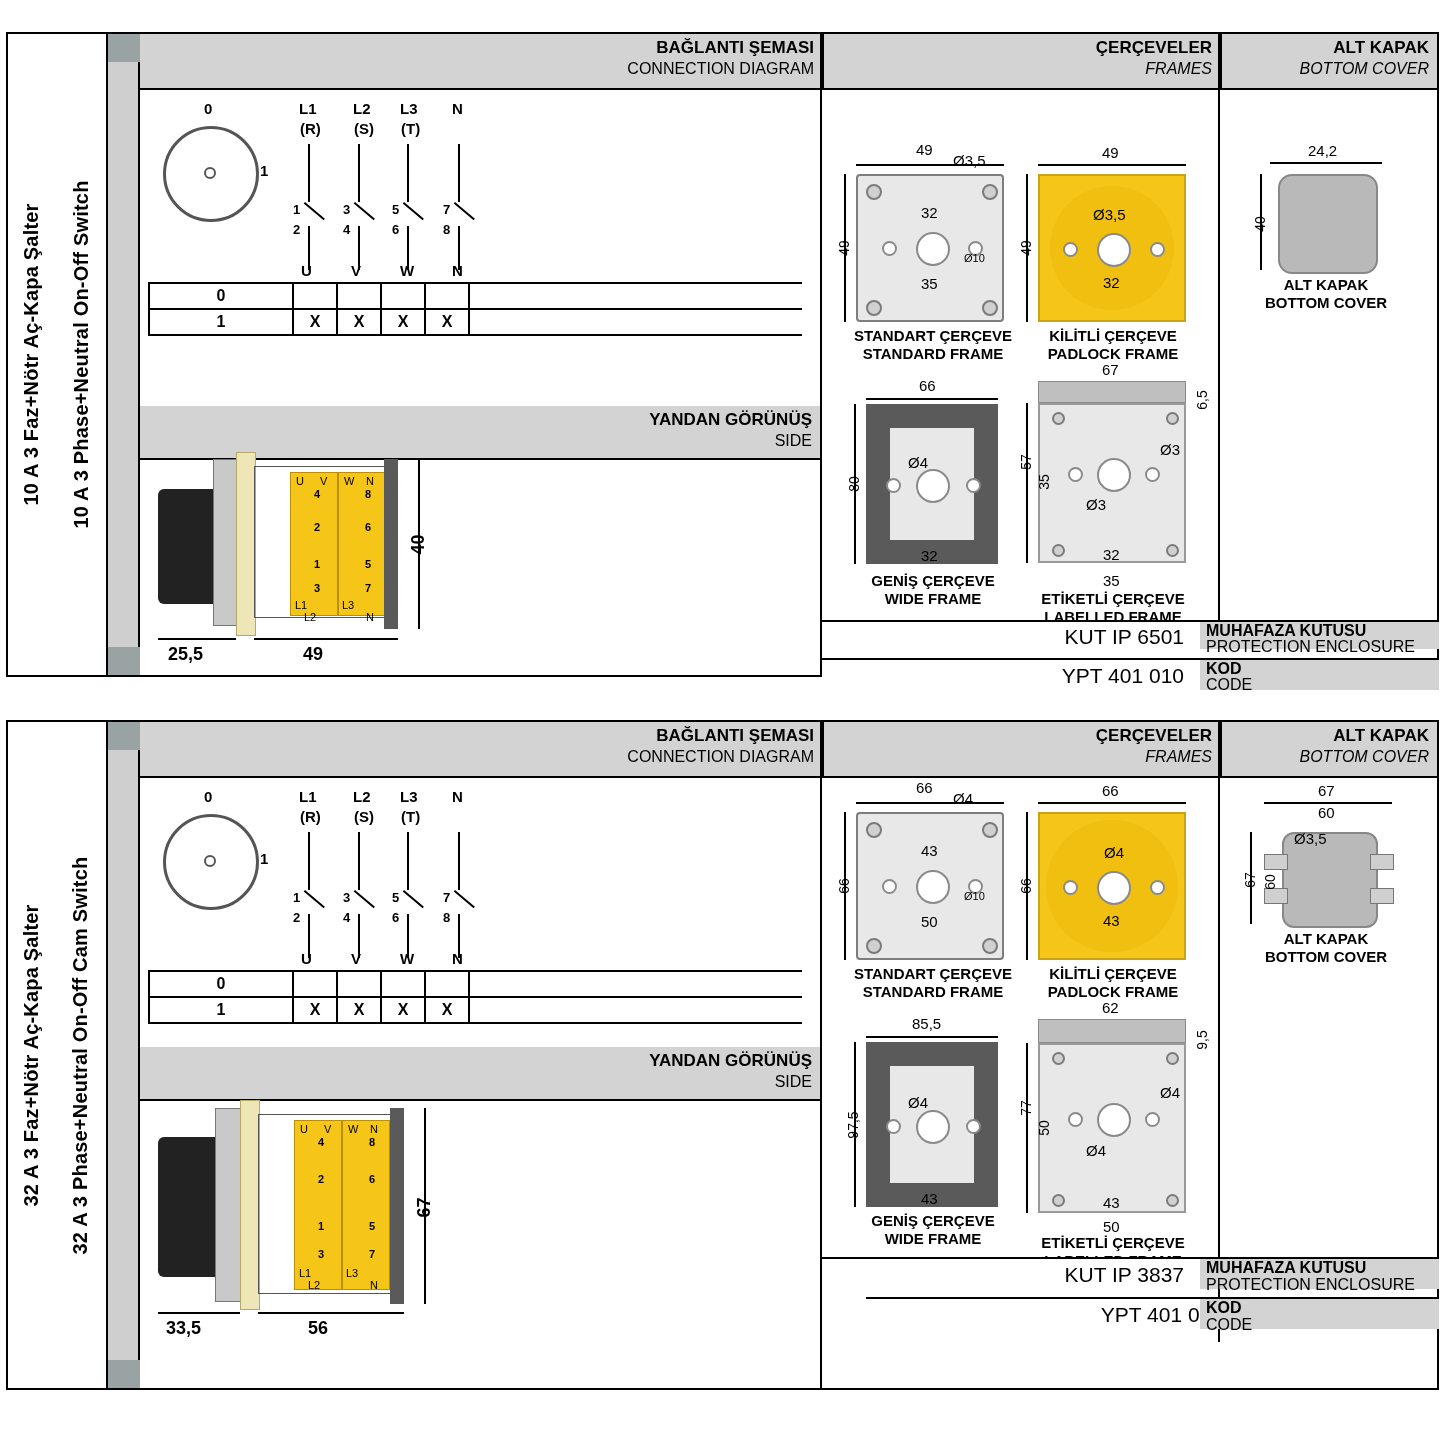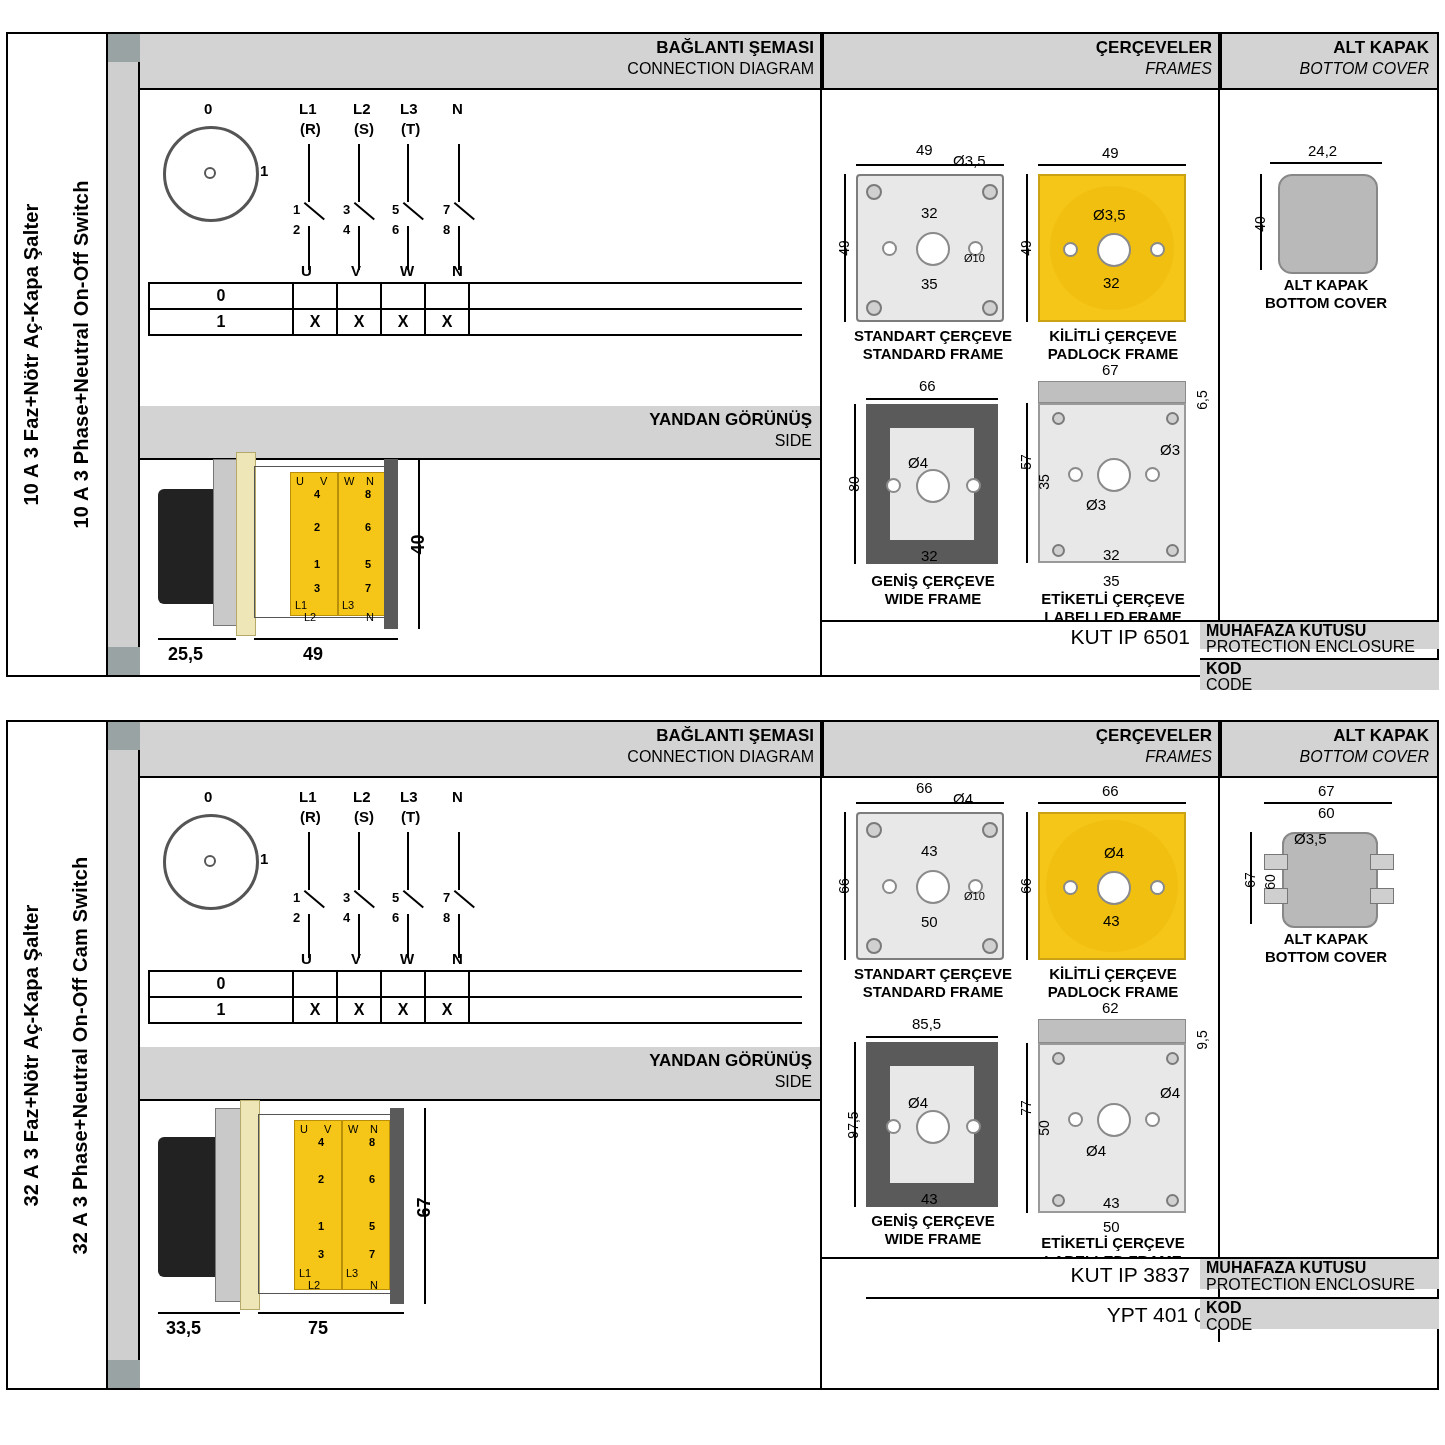--- a/index.html
+++ b/index.html
@@ -42,21 +42,21 @@
   .frame-wide{background:#5a5a5a;}
   .frame-lab{background:#e8e8e8;border:2px solid #9a9a9a;}
   .hole{position:absolute;border-radius:50%;background:#fff;border:2px solid #8a8a8a;}
   .screw{position:absolute;border-radius:50%;background:#d0d0d0;border:2px solid #7a7a7a;}
   .vdim{position:absolute;font-size:14px;transform:rotate(-90deg);transform-origin:50% 50%;}
 
   table.truth{position:absolute;border-collapse:collapse;}
   table.truth td{border:2px solid #000;font-size:16px;font-weight:bold;text-align:center;height:22px;}
 
   .termbox{position:absolute;background:#f5c518;border:1px solid #b98f0a;}
-  .kut-left{position:absolute;border:2px solid #000;box-sizing:border-box;background:#fff;font-size:21px;text-align:right;padding-right:10px;}
+  .kut-left{position:absolute;border:2px solid #000;box-sizing:border-box;background:#fff;font-size:21px;text-align:right;padding-right:16px;}
   .kut-right{position:absolute;background:#d3d3d3;border:2px solid #000;box-sizing:border-box;}
   .kut-right .t1{font-weight:bold;font-size:16px;}
   .kut-right .t2{font-size:16px;}
 </style>
 </head>
 <body>
 
 <div class="page">
 
   <div class="panel" id="panel-top">
@@ -259,20 +259,21 @@
     <div class="line vline" style="left:1252px;top:140px;height:96px;"></div>
     <div class="vdim" style="left:1222px;top:182px;width:60px;text-align:center;">40</div>
     <div class="cap" style="left:1218px;top:242px;"><span>ALT KAPAK</span><br><span>BOTTOM COVER</span></div>
 
     <div class="line hline" style="left:814px;top:586px;width:617px;"></div>
     <div class="kut-left" style="left:814px;top:586px;width:378px;height:29px;line-height:29px;border:none;border-top:2px solid #000;">KUT IP 6501</div>
     <div class="kut-right" style="left:1192px;top:586px;width:239px;height:29px;border:none;background:#d3d3d3;border-top:2px solid #000;">
       <div class="t1" style="position:absolute;left:6px;top:0px;">MUHAFAZA KUTUSU</div>
       <div class="t2" style="position:absolute;left:6px;top:16px;">PROTECTION ENCLOSURE</div>
     </div>
+    <div class="kut-left" style="left:814px;top:624px;width:378px;height:32px;line-height:32px;border:none;border-top:2px solid #000;">YPT 401 010</div>
     <div class="kut-right" style="left:1192px;top:624px;width:239px;height:32px;border:none;background:#d3d3d3;border-top:2px solid #000;">
       <div class="t1" style="position:absolute;left:6px;top:0px;">KOD</div>
       <div class="t2" style="position:absolute;left:6px;top:16px;">CODE</div>
     </div>
   </div>
 
   <div class="panel" id="panel-bottom">
 
     <div class="vstrip"></div>
     <div class="vtext tr" style="left:0;width:46px;">
@@ -389,21 +390,21 @@
     <div class="lbl tiny b" style="left:361px;top:526px;">7</div>
     <div class="lbl tiny" style="left:291px;top:545px;">L1</div>
     <div class="lbl tiny" style="left:300px;top:557px;">L2</div>
     <div class="lbl tiny" style="left:338px;top:545px;">L3</div>
     <div class="lbl tiny" style="left:362px;top:557px;">N</div>
     <div style="position:absolute;left:382px;top:386px;width:14px;height:196px;background:#5a5a5a;"></div>
 
     <div class="line hline" style="left:150px;top:590px;width:82px;height:2px;"></div>
     <div class="lbl b" style="left:158px;top:596px;font-size:18px;">33,5</div>
     <div class="line hline" style="left:250px;top:590px;width:146px;height:2px;"></div>
-    <div class="lbl b" style="left:300px;top:596px;font-size:18px;">75</div>
+    <div class="lbl b" style="left:300px;top:596px;font-size:18px;">56</div>
     <div class="line vline" style="left:416px;top:386px;height:196px;"></div>
     <div class="vdim b" style="left:386px;top:475px;width:60px;text-align:center;font-size:18px;">67</div>
 
     <div class="box frame-std" style="left:848px;top:90px;width:148px;height:148px;"></div>
     <div class="screw" style="left:858px;top:100px;width:12px;height:12px;"></div>
     <div class="screw" style="left:974px;top:100px;width:12px;height:12px;"></div>
     <div class="screw" style="left:858px;top:216px;width:12px;height:12px;"></div>
     <div class="screw" style="left:974px;top:216px;width:12px;height:12px;"></div>
     <div class="hole" style="left:908px;top:148px;width:30px;height:30px;"></div>
     <div class="hole" style="left:874px;top:157px;width:11px;height:11px;"></div>

